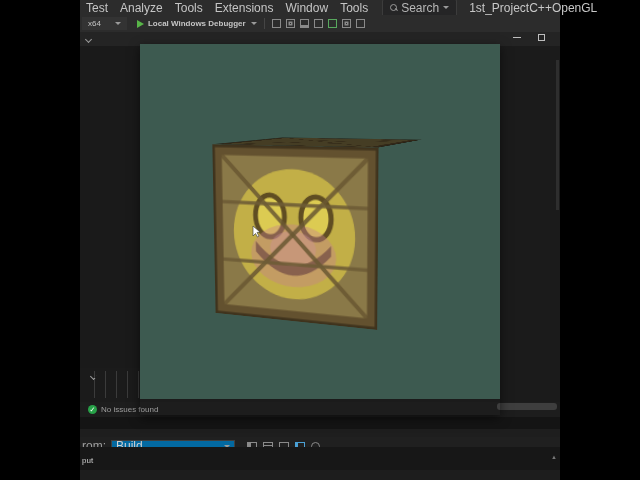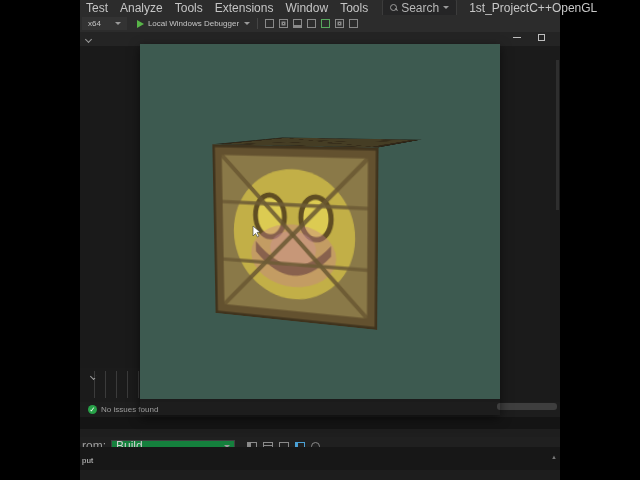--- a/index.html
+++ b/index.html
@@ -21,21 +21,21 @@
                 background:#9a9a9a; transform:rotate(45deg); }
   .car { width:0; height:0; border-left:3px solid transparent; border-right:3px solid transparent;
          border-top:3.5px solid #9a9a9a; display:inline-block; }
   .solution { margin-left:12px; color:#c8c8c8; }
 
   .toolbar { position:absolute; left:0; top:15px; width:100%; height:17px; background:#2c2c2c;
              display:flex; align-items:center; font-size:8px; color:#c5c5c5; }
   .dd { display:flex; align-items:center; gap:14px; padding:2px 6px; margin-left:2px; background:#333333; }
   .play { width:0; height:0; border-left:7px solid #58b548; border-top:4px solid transparent;
           border-bottom:4px solid transparent; margin:0 4px 0 10px; }
-  .runlbl { margin-right:5px; }
+  .runlbl { margin-right:5px;font-weight:bold; }
   .sep { width:1px; height:11px; background:#454545; margin:0 7px; }
   .ti { width:9px; height:9px; border:1px solid #8a8a8a; margin-right:5px; }
   .ti.b { border-bottom-width:3px; }
   .ti.d { box-shadow: inset 0 0 0 1.5px #2c2c2c, inset 0 0 0 3px #8a8a8a; }
   .ti.g { border-color:#58a85e; }
 
   .toolbar2 { position:absolute; left:0; top:32px; width:100%; height:14px; background:#242424;
               display:flex; align-items:center; padding-left:6px; }
   .chev { width:5px; height:5px; border-right:1px solid #9a9a9a; border-bottom:1px solid #9a9a9a;
           transform:rotate(45deg); }
@@ -61,21 +61,21 @@
   .check { width:9px; height:9px; border-radius:50%; background:#27a148; color:#fff; font-size:7px;
            line-height:9px; text-align:center; margin:0 4px 0 8px; }
   .hthumb { position:absolute; left:417px; top:403px; width:60px; height:7px; background:#3e3e3e; border-radius:3px; }
 
   .tabstrip { position:absolute; left:0; top:417px; width:100%; height:12px; background:#141414; }
 
   .outbar { position:absolute; left:0; top:429px; width:100%; height:18px; background:#202020;
             display:flex; align-items:center; font-size:12px; color:#9d9d9d;margin-top:8px; }
   .fromlbl { margin:0 5px 0 2px; }
   .fromdd { display:flex; align-items:center; justify-content:space-between; width:124px; height:13px;
-            background:#15803d; border:1px solid #3f3f3f; color:#cfcfcf; padding:2px 4px; margin-right:12px; }
+            background:#0369a1; border:1px solid #3f3f3f; color:#cfcfcf; padding:2px 4px; margin-right:12px; }
   .oicon { width:10px; height:9px; border:1px solid #8a8a8a; margin-right:6px; }
   .oicon.split { box-shadow: inset 3px 0 0 0 #8a8a8a; }
   .oicon.lines { box-shadow: inset 0 2px 0 0 #202020, inset 0 3px 0 0 #8a8a8a; }
   .oicon.blue { border-color:#4aa0d5; box-shadow: inset 2px 0 0 0 #4aa0d5; }
   .oicon.circ { border-radius:50%; width:9px; }
 
   .output { position:absolute; left:0; top:447px; width:100%; height:23px; background:#171717;
             font-size:8px; color:#cfcfcf; }
   .outtxt { position:absolute; left:2px; top:9px; }
   .upar { position:absolute; left:471px; top:7px; font-size:6px; color:#777; }

